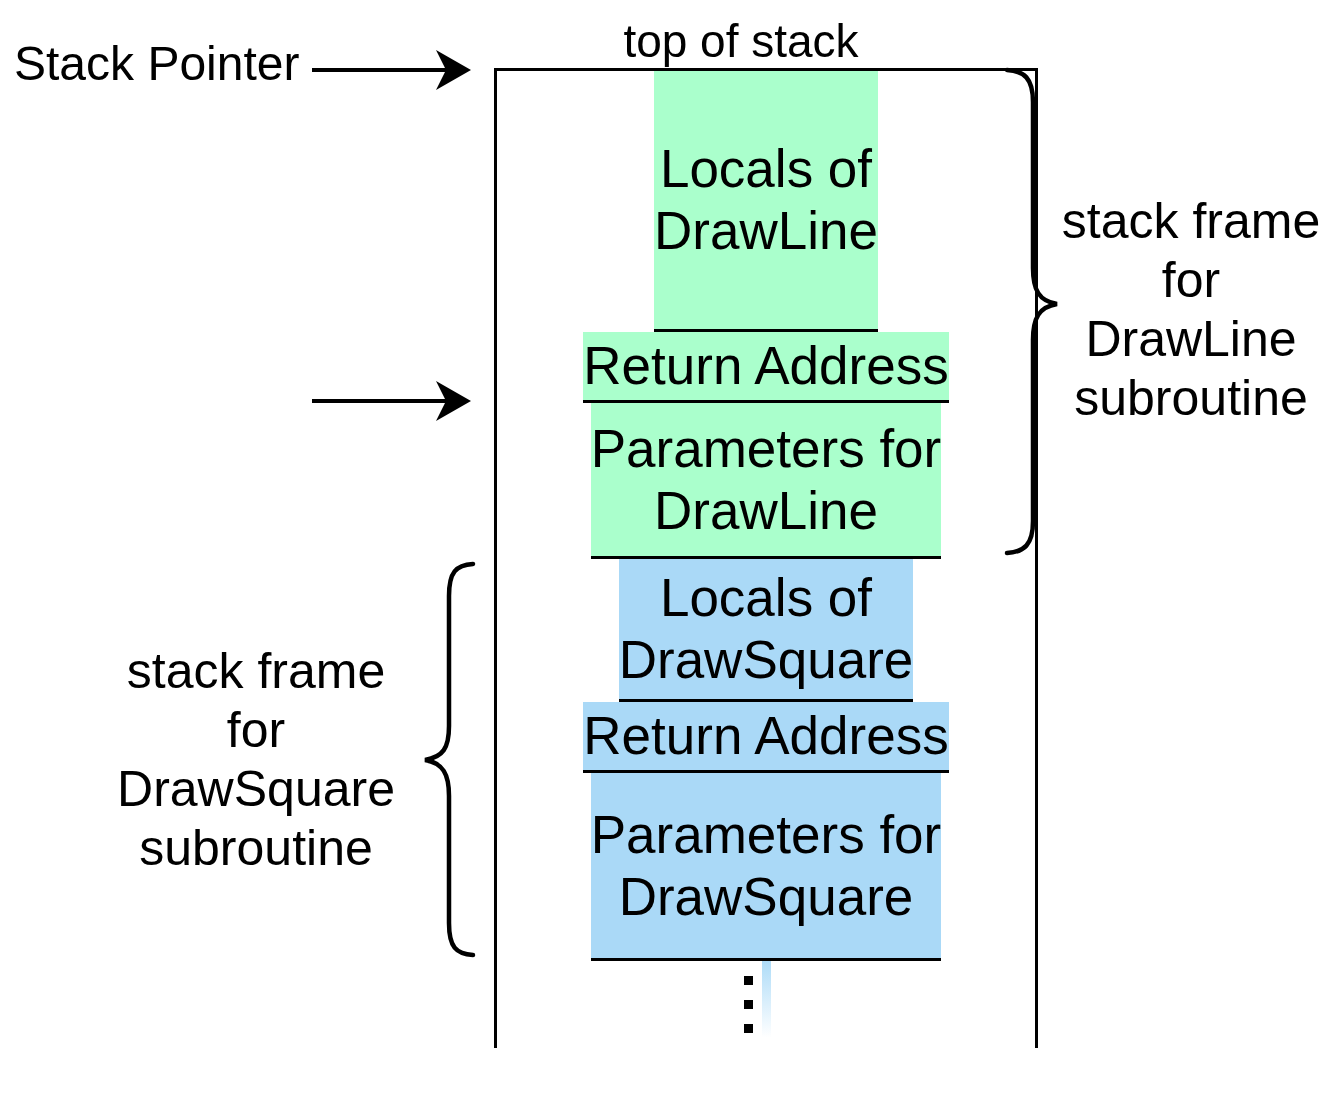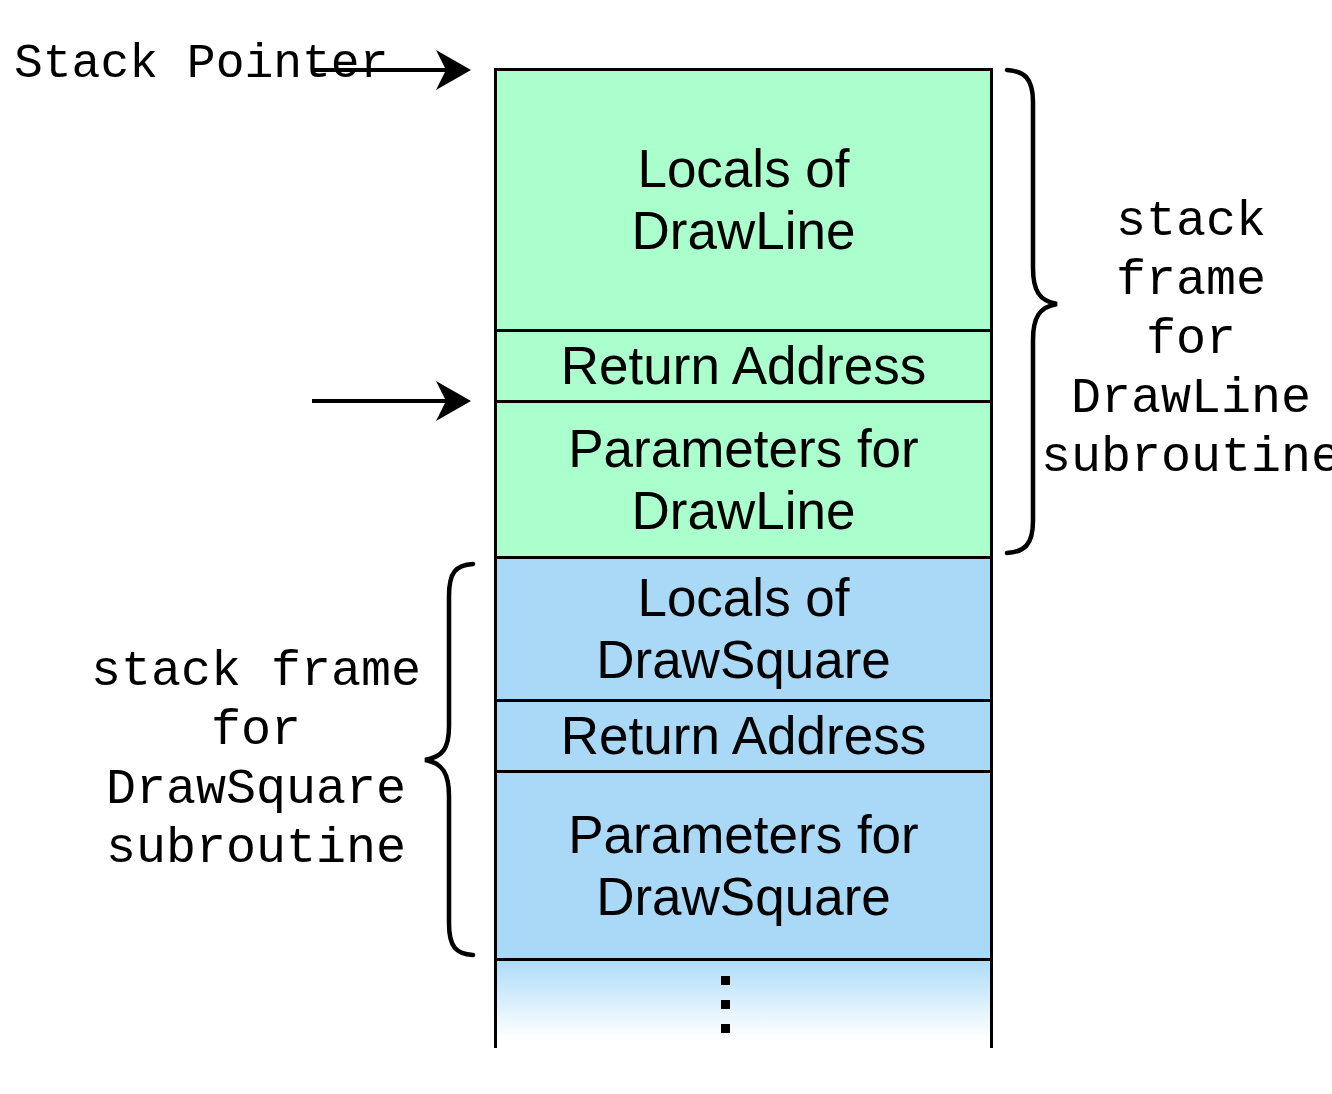--- a/index.html
+++ b/index.html
@@ -15,27 +15,28 @@
     font-family: "Liberation Sans", "DejaVu Sans", sans-serif;
     color: #000000;
     overflow: hidden;
   }
   .abs { position: absolute; }
 
   
   #stack-column {
     left: 494px;
     top: 68px;
-    width: 499px;
+    width: 544px;
     height: 980px;
     box-sizing: border-box;
     border: 3px solid #000;
     border-bottom: none;
     display: flex;
     flex-direction: column;
+    align-items: center;
   }
   .cell {
     box-sizing: border-box;
     border-bottom: 3px solid #000;
     display: flex;
     align-items: center;
     justify-content: center;
     text-align: center;
     font-size: 53px;
     line-height: 62px;
@@ -62,21 +63,21 @@
     margin-top: 15px;
     transform: translateX(-18px);
   }
   .dot {
     width: 9px;
     height: 9px;
     background: #000;
   }
 
   
-  .label { white-space: pre-line; font-family: Liberation Mono, monospace; }
+  .label { white-space: pre-line; }
   #top-of-stack {
     left: 541px;
     top: 16px;
     width: 400px;
     text-align: center;
     font-size: 46px;
     line-height: 50px;
   }
   #stack-pointer-label {
     left: 14px;
@@ -113,20 +114,21 @@
     width: 1332px;
     height: 1094px;
     pointer-events: none;
   }
 </style>
 </head>
 <body>
 
 <div id="canvas">
 
+  <div class="abs label" id="top-of-stack">top of stack</div>
 
   <div class="abs label" id="stack-pointer-label">Stack Pointer</div>
 
 
   <div class="abs label" id="drawline-brace-label">stack frame
 for
 DrawLine
 subroutine</div>
 
   <div class="abs label" id="drawsquare-brace-label">stack frame

